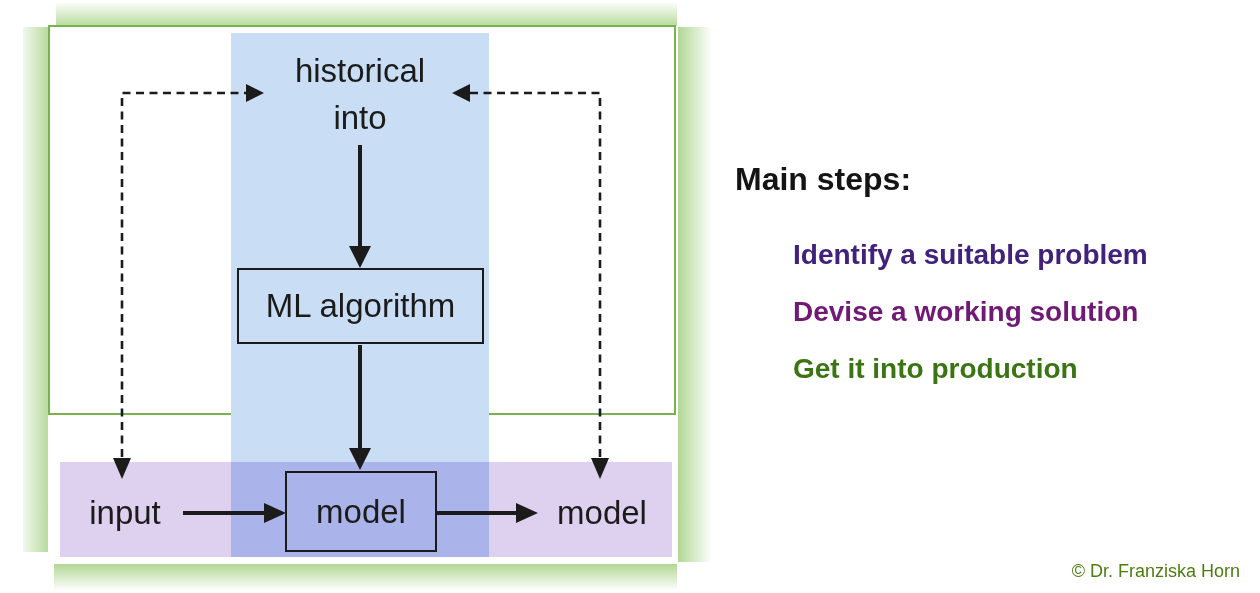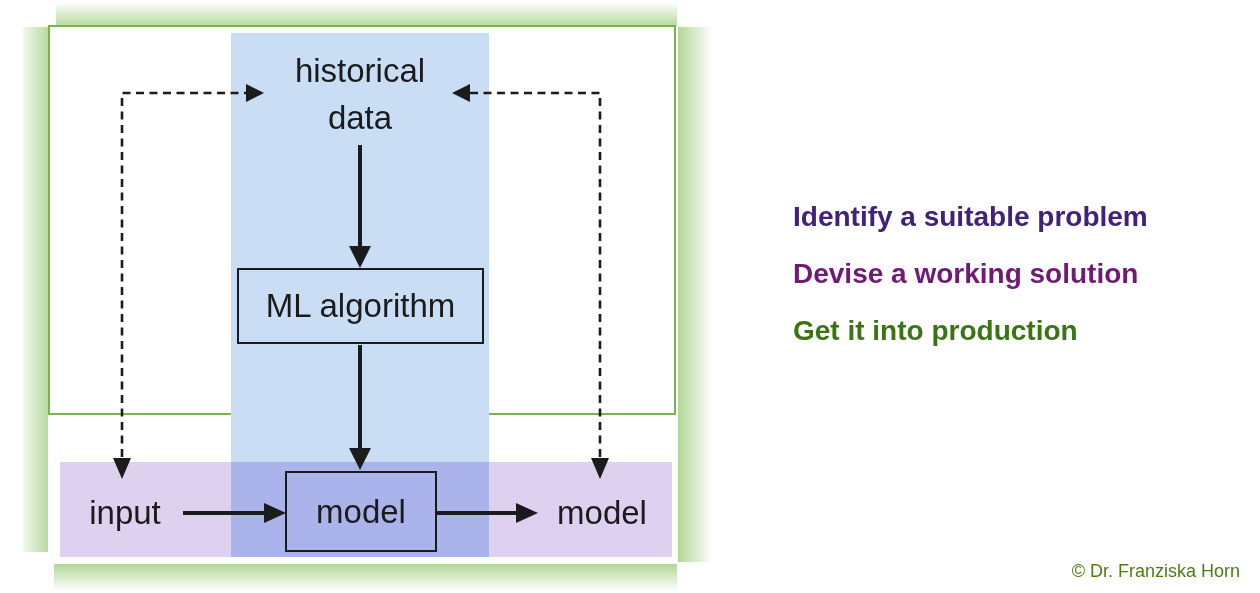--- a/index.html
+++ b/index.html
@@ -94,33 +94,34 @@
 
       <g>
         <path d="M 550 430 L 550 66 L 420 66" fill="none" stroke="#1b1b1b" stroke-width="2.6" stroke-dasharray="8 5.5"></path>
         <polygon points="420,57 420,75 402,66" fill="#1b1b1b"></polygon>
         <polygon points="541,431 559,431 550,452" fill="#1b1b1b"></polygon>
       </g>
     </svg>
 
     <div class="node historical">
       <div>historical</div>
-      <div>data</div>
+      <div>into</div>
     </div>
 
     <div class="node flowbox ml-box">ML algorithm</div>
 
     <div class="node io-label input-label">input</div>
 
     <div class="node flowbox model-box">model</div>
 
     <div class="node io-label output-label">model</div>
   </div>
 
   <div class="steps">
+    <div class="steps-heading">Main steps:</div>
     <div class="steps-list">
       <div class="step" style="color: rgb(65, 33, 124);">Identify a suitable problem</div>
       <div class="step" style="color: #701a75;">Devise a working solution</div>
       <div class="step" style="color: rgb(58, 116, 19);">Get it into production</div>
     </div>
   </div>
 
   <div class="copyright">© Dr. Franziska Horn</div>
 </div>
 

